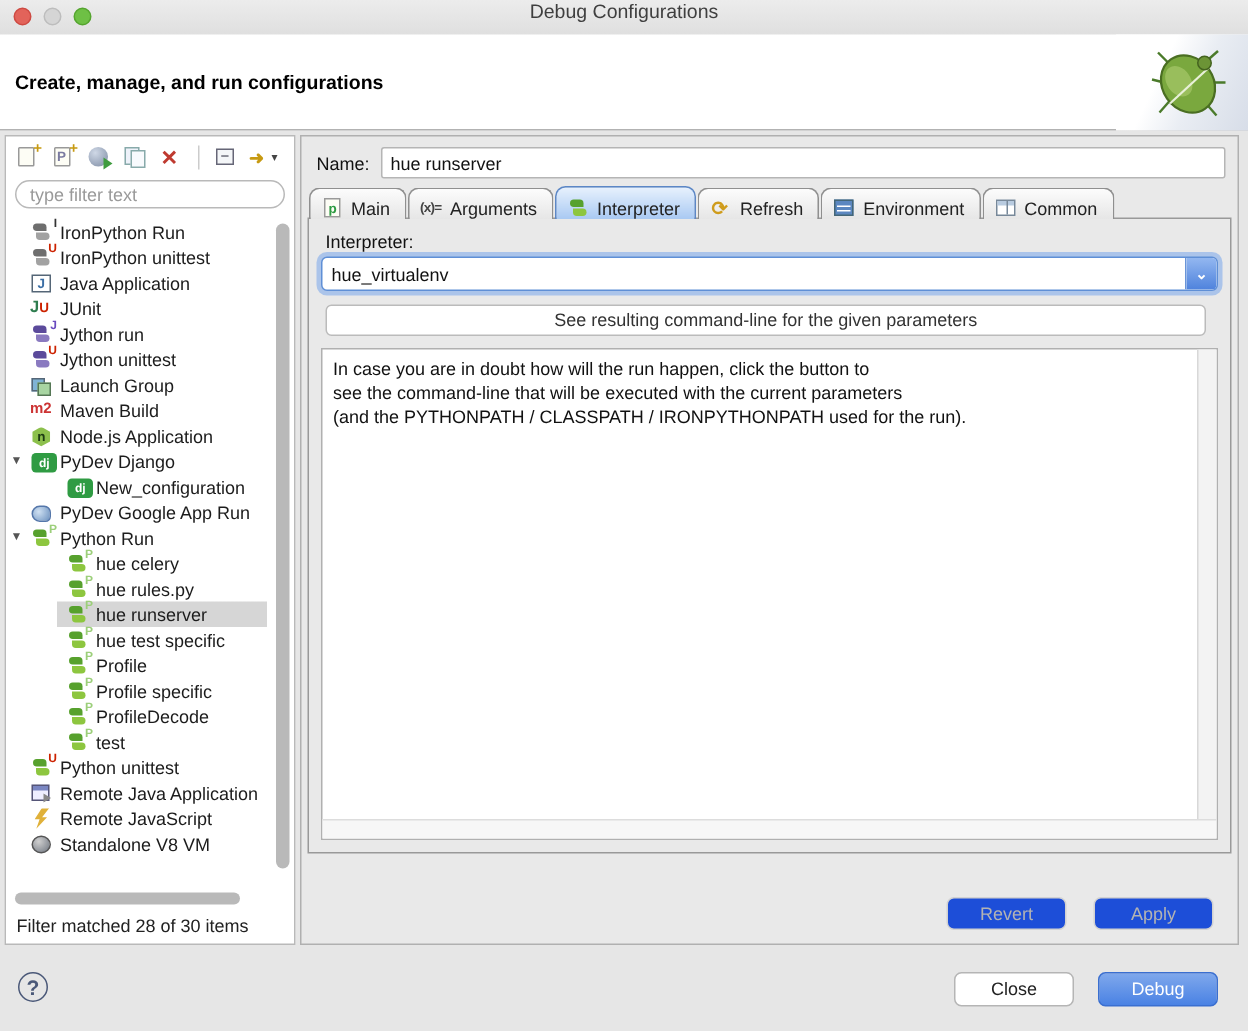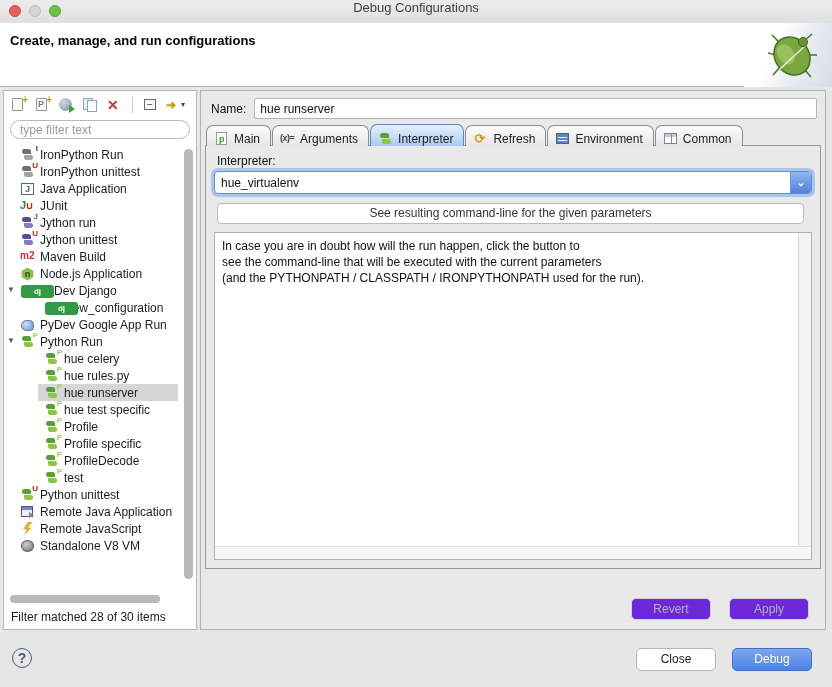--- a/index.html
+++ b/index.html
@@ -14,21 +14,21 @@
   .traffic { position:absolute; left:9px; top:5px; display:flex; gap:8px; }
   .dot { width:12px; height:12px; border-radius:50%; }
   .dot.red   { background:#e2635a; border:1px solid #ce4a42; }
   .dot.gray  { background:#d5d5d5; border:1px solid #bdbdbd; }
   .dot.green { background:#6ec045; border:1px solid #55a52f; }
   .title-text { font-size:13px; color:#3f3f3f; }
 
   
   .header { position:absolute; left:0; top:23px; width:832px; height:64px; background:#fff;
             border-bottom:1px solid #b2b2b2; }
-  .header-title { position:absolute; left:10px; top:10px; font-weight:bold; font-size:13px; color:#000; }
+  .header-title { position:absolute; left:10px; top:24px; font-weight:bold; font-size:13px; color:#000; }
   .bug-wrap { position:absolute; right:0; top:0; width:88px; height:64px;
     background:linear-gradient(115deg,#ffffff 35%,#e9edf3 60%,#d7dde8 100%); }
   .bug-wrap svg { position:absolute; right:14px; top:6px; }
 
   
   .left-panel { position:absolute; left:3px; top:90px; width:194px; height:540px;
     background:#fff; border:1px solid #b9b9b9; display:flex; flex-direction:column; }
   .right-panel { position:absolute; left:200px; top:90px; width:626px; height:540px;
     background:#e9e9e9; border:1px solid #b0b0b0; }
 
@@ -84,21 +84,21 @@
   .i-japp { position:absolute; left:1px; top:1px; width:13px; height:12px; background:#fff; border:1px solid #567;
     color:#3a6ea5; font-size:9px; font-weight:bold; text-align:center; line-height:11px; }
   .i-junit { position:absolute; left:0; top:0; font-size:11px; font-weight:bold; color:#2e7d4f; }
   .i-junit i { font-style:normal; color:#cc2200; font-size:9px; }
   .i-launch1 { position:absolute; left:1px; top:2px; width:9px; height:9px; background:#7fb3d5; border:1px solid #567; }
   .i-launch2 { position:absolute; left:5px; top:5px; width:9px; height:9px; background:#a8d5a2; border:1px solid #575; }
   .i-maven { position:absolute; left:0; top:0; font-size:10px; font-weight:bold; color:#c33; }
   .i-node { position:absolute; left:1px; top:1px; width:13px; height:13px; background:#8cc04c; border-radius:3px;
     clip-path:polygon(50% 0,95% 25%,95% 75%,50% 100%,5% 75%,5% 25%);
     color:#1d3b12; font-size:9px; font-weight:bold; text-align:center; line-height:13px; }
-  .i-dj { position:absolute; left:1px; top:1px; width:33px; height:13px; background:#2f9b43; border-radius:3px;
+  .i-dj { position:absolute; left:1px; top:1px; width:17px; height:13px; background:#2f9b43; border-radius:3px;
     color:#fff; font-size:8px; font-weight:bold; text-align:center; line-height:13px; }
   .i-gae { position:absolute; left:1px; top:2px; width:13px; height:11px; border-radius:6px 5px 4px 6px;
     background:radial-gradient(circle at 35% 35%, #cfe0f2, #6e93c0); border:1px solid #57a; }
   .i-rjava { position:absolute; left:1px; top:1px; width:12px; height:11px; background:#eef; border:1px solid #557; }
   .i-rjava::before { content:""; position:absolute; left:0; top:0; width:100%; height:3px; background:#7a86c2; }
   .i-rjava::after { content:""; position:absolute; right:-2px; bottom:-2px; width:0; height:0;
     border-left:5px solid #888; border-top:3px solid transparent; border-bottom:3px solid transparent; }
   .i-js { position:absolute; left:2px; top:0; width:11px; height:14px; background:#e0b13a;
     clip-path:polygon(55% 0,100% 0,55% 45%,85% 45%,20% 100%,40% 55%,10% 55%); }
   .i-v8 { position:absolute; left:1px; top:1px; width:13px; height:12px; border-radius:50%;
@@ -149,21 +149,21 @@
     font-size:12px; color:#333; text-align:center; line-height:19px; }
   .info-wrap { position:absolute; left:8px; top:86px; right:8px; bottom:8px;
     border:1px solid #b0b0b0; background:#fff; display:flex; flex-direction:column; }
   .info-main { flex:1; display:flex; }
   .info-text { flex:1; padding:5px 7px; font-size:12px; line-height:1.35; color:#111; white-space:pre-line; }
   .info-vscroll { width:13px; background:#f3f3f3; border-left:1px solid #d8d8d8; }
   .info-hstrip { height:13px; background:#f7f7f7; border-top:1px solid #ddd; }
 
   .ra-row { position:absolute; right:16px; bottom:9px; display:flex; gap:18px; }
   .btn { height:22px; border-radius:5px; font-family:"Liberation Sans",sans-serif; font-size:12px; text-align:center; }
-  .btn.disabled { width:80px; background:#6d28d9; border:1px solid #d2d2d2; color:#b3b3b3; line-height:20px; }
+  .btn.disabled { width:80px; background:#1d4ed8; border:1px solid #d2d2d2; color:#b3b3b3; line-height:20px; }
 
   
   .bottombar { position:absolute; left:0; top:631px; width:832px; height:56px; background:#e6e6e6; }
   .help { position:absolute; left:12px; top:17px; width:20px; height:20px; border:1.5px solid #4a5878;
     border-radius:50%; color:#4a5878; font-size:14px; font-weight:bold; text-align:center; line-height:18px; }
   .close-btn { position:absolute; right:116px; top:17px; width:80px; height:23px; background:#fff;
     border:1px solid #b5b5b5; color:#222; line-height:21px; }
   .debug-btn { position:absolute; right:20px; top:17px; width:80px; height:23px;
     background:linear-gradient(#7fa8ec,#4a82e4); border:1px solid #3a6fd0; color:#fff; line-height:21px; }
 </style>
@@ -267,20 +267,27 @@
       <span class="lbl">Jython run</span>
       </div>
     <div class="row">
       <span class="ti snake jy">
           <i class="sup s-red">U</i>
         </span>
       <span class="lbl">Jython unittest</span>
       </div>
     <div class="row">
       <span class="ti">
+          <span class="i-launch1"></span>
+          <span class="i-launch2"></span>
+        </span>
+      <span class="lbl">Launch Group</span>
+      </div>
+    <div class="row">
+      <span class="ti">
           <span class="i-maven">m2</span>
         </span>
       <span class="lbl">Maven Build</span>
       </div>
     <div class="row">
       <span class="ti">
           <span class="i-node">n</span>
         </span>
       <span class="lbl">Node.js Application</span>
       </div>

